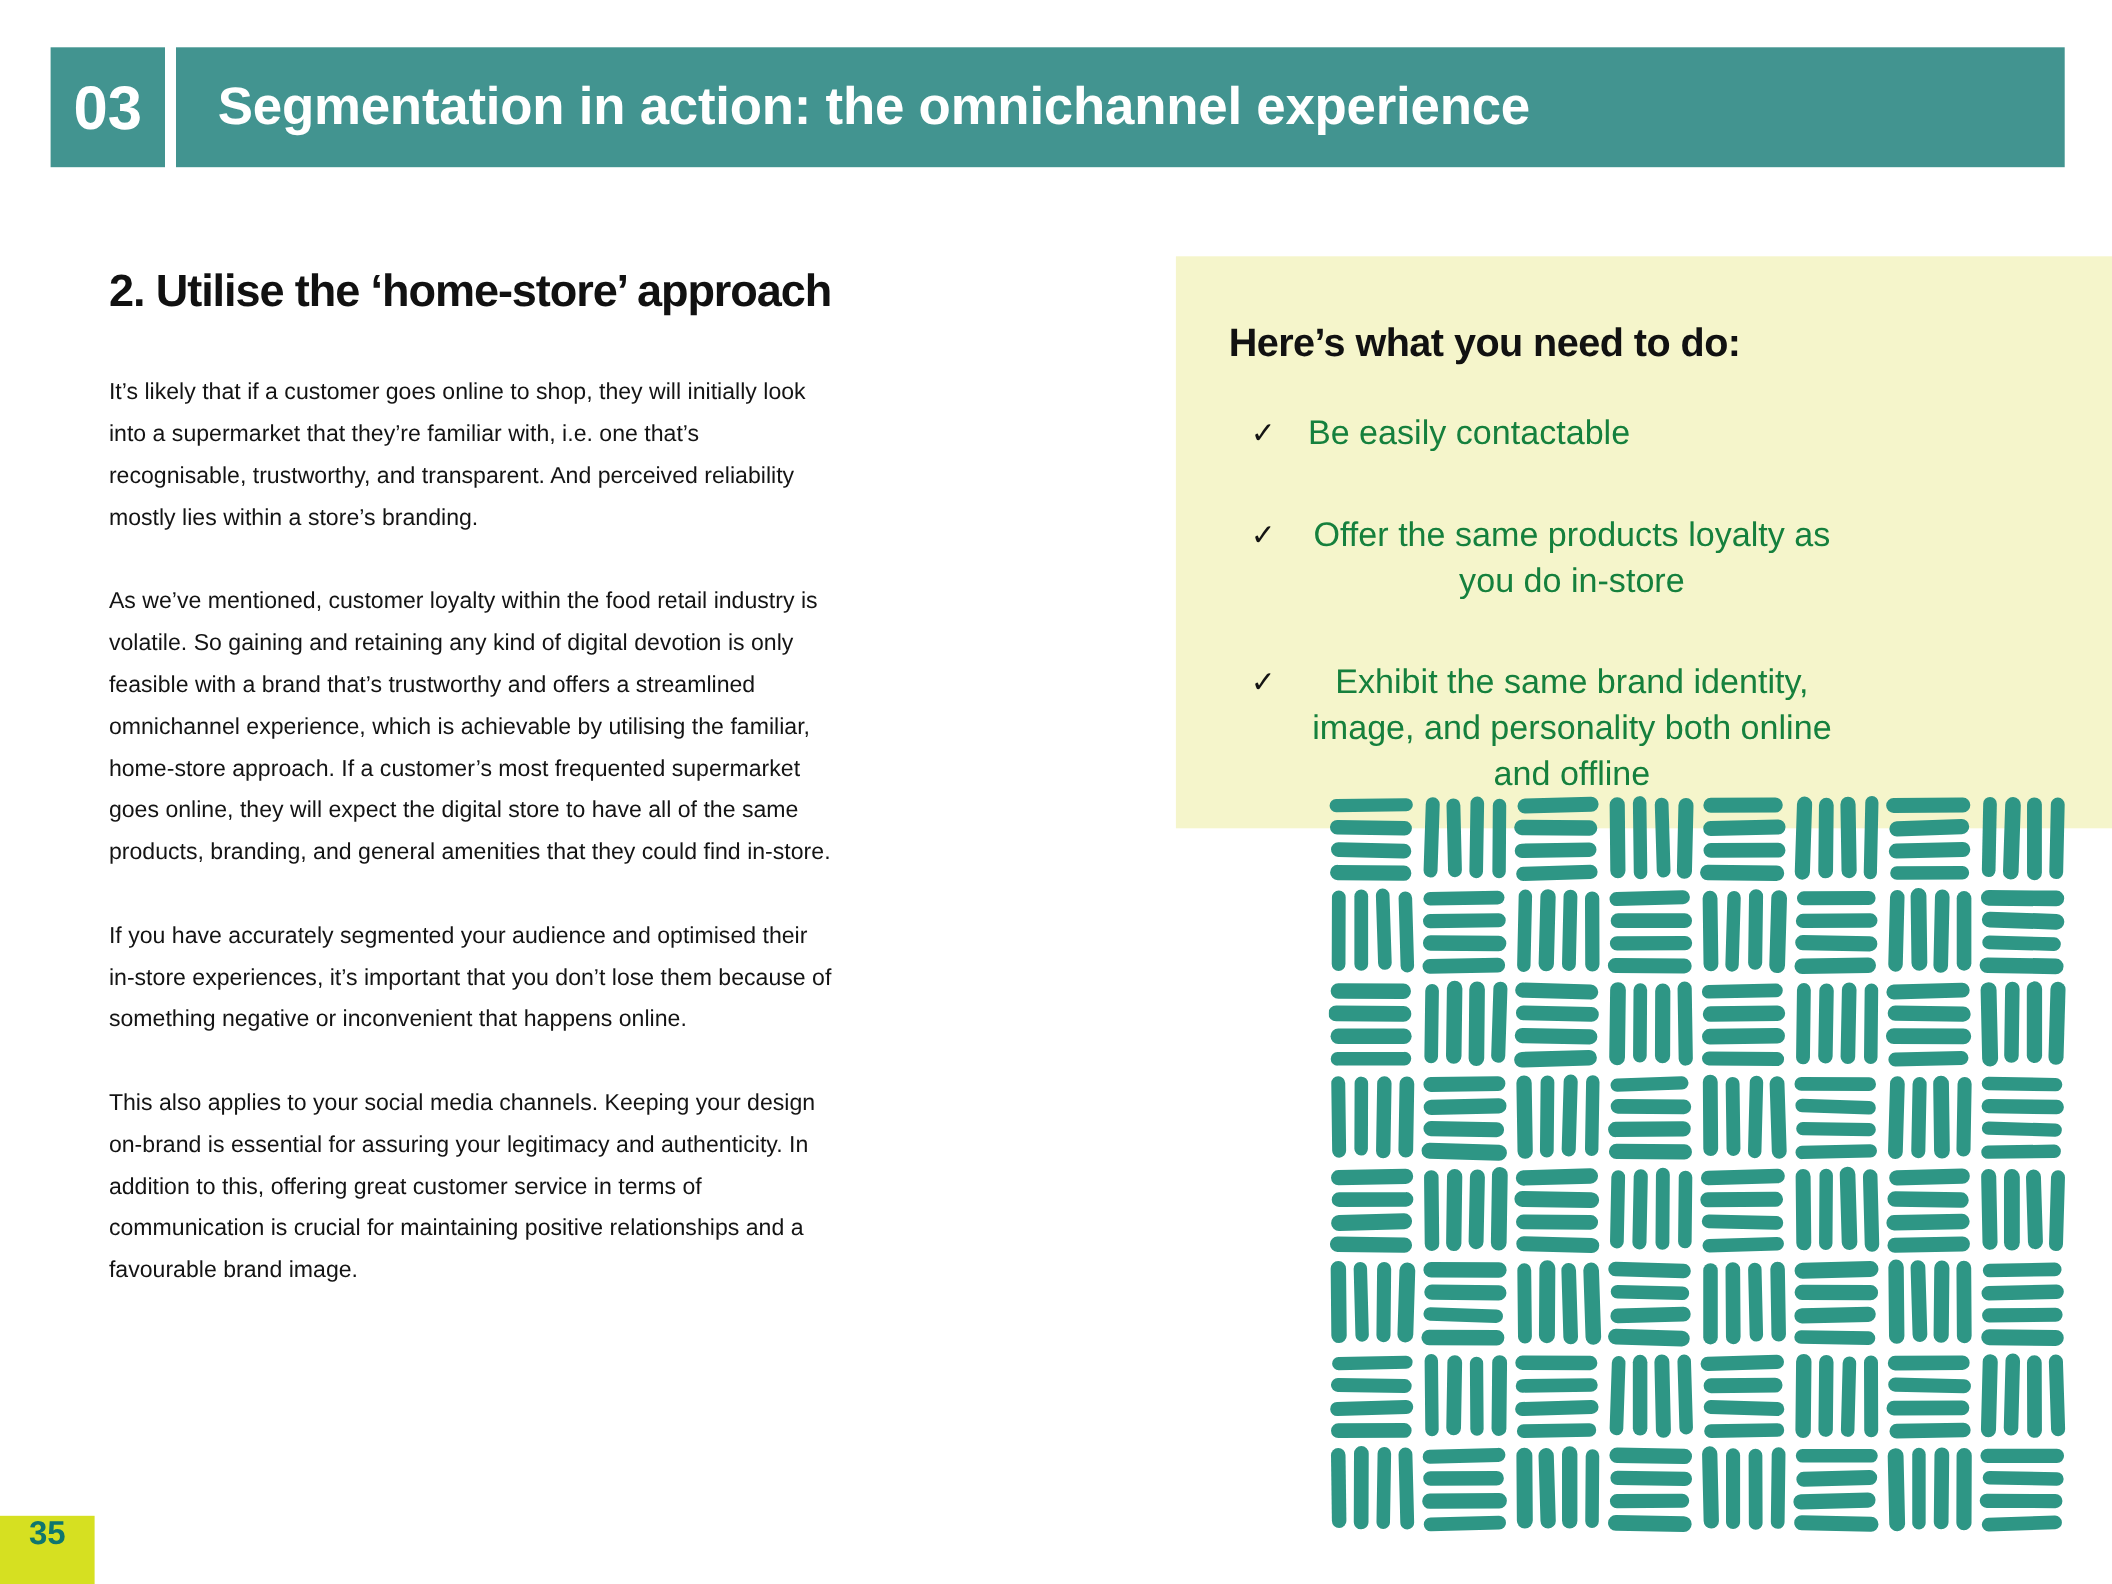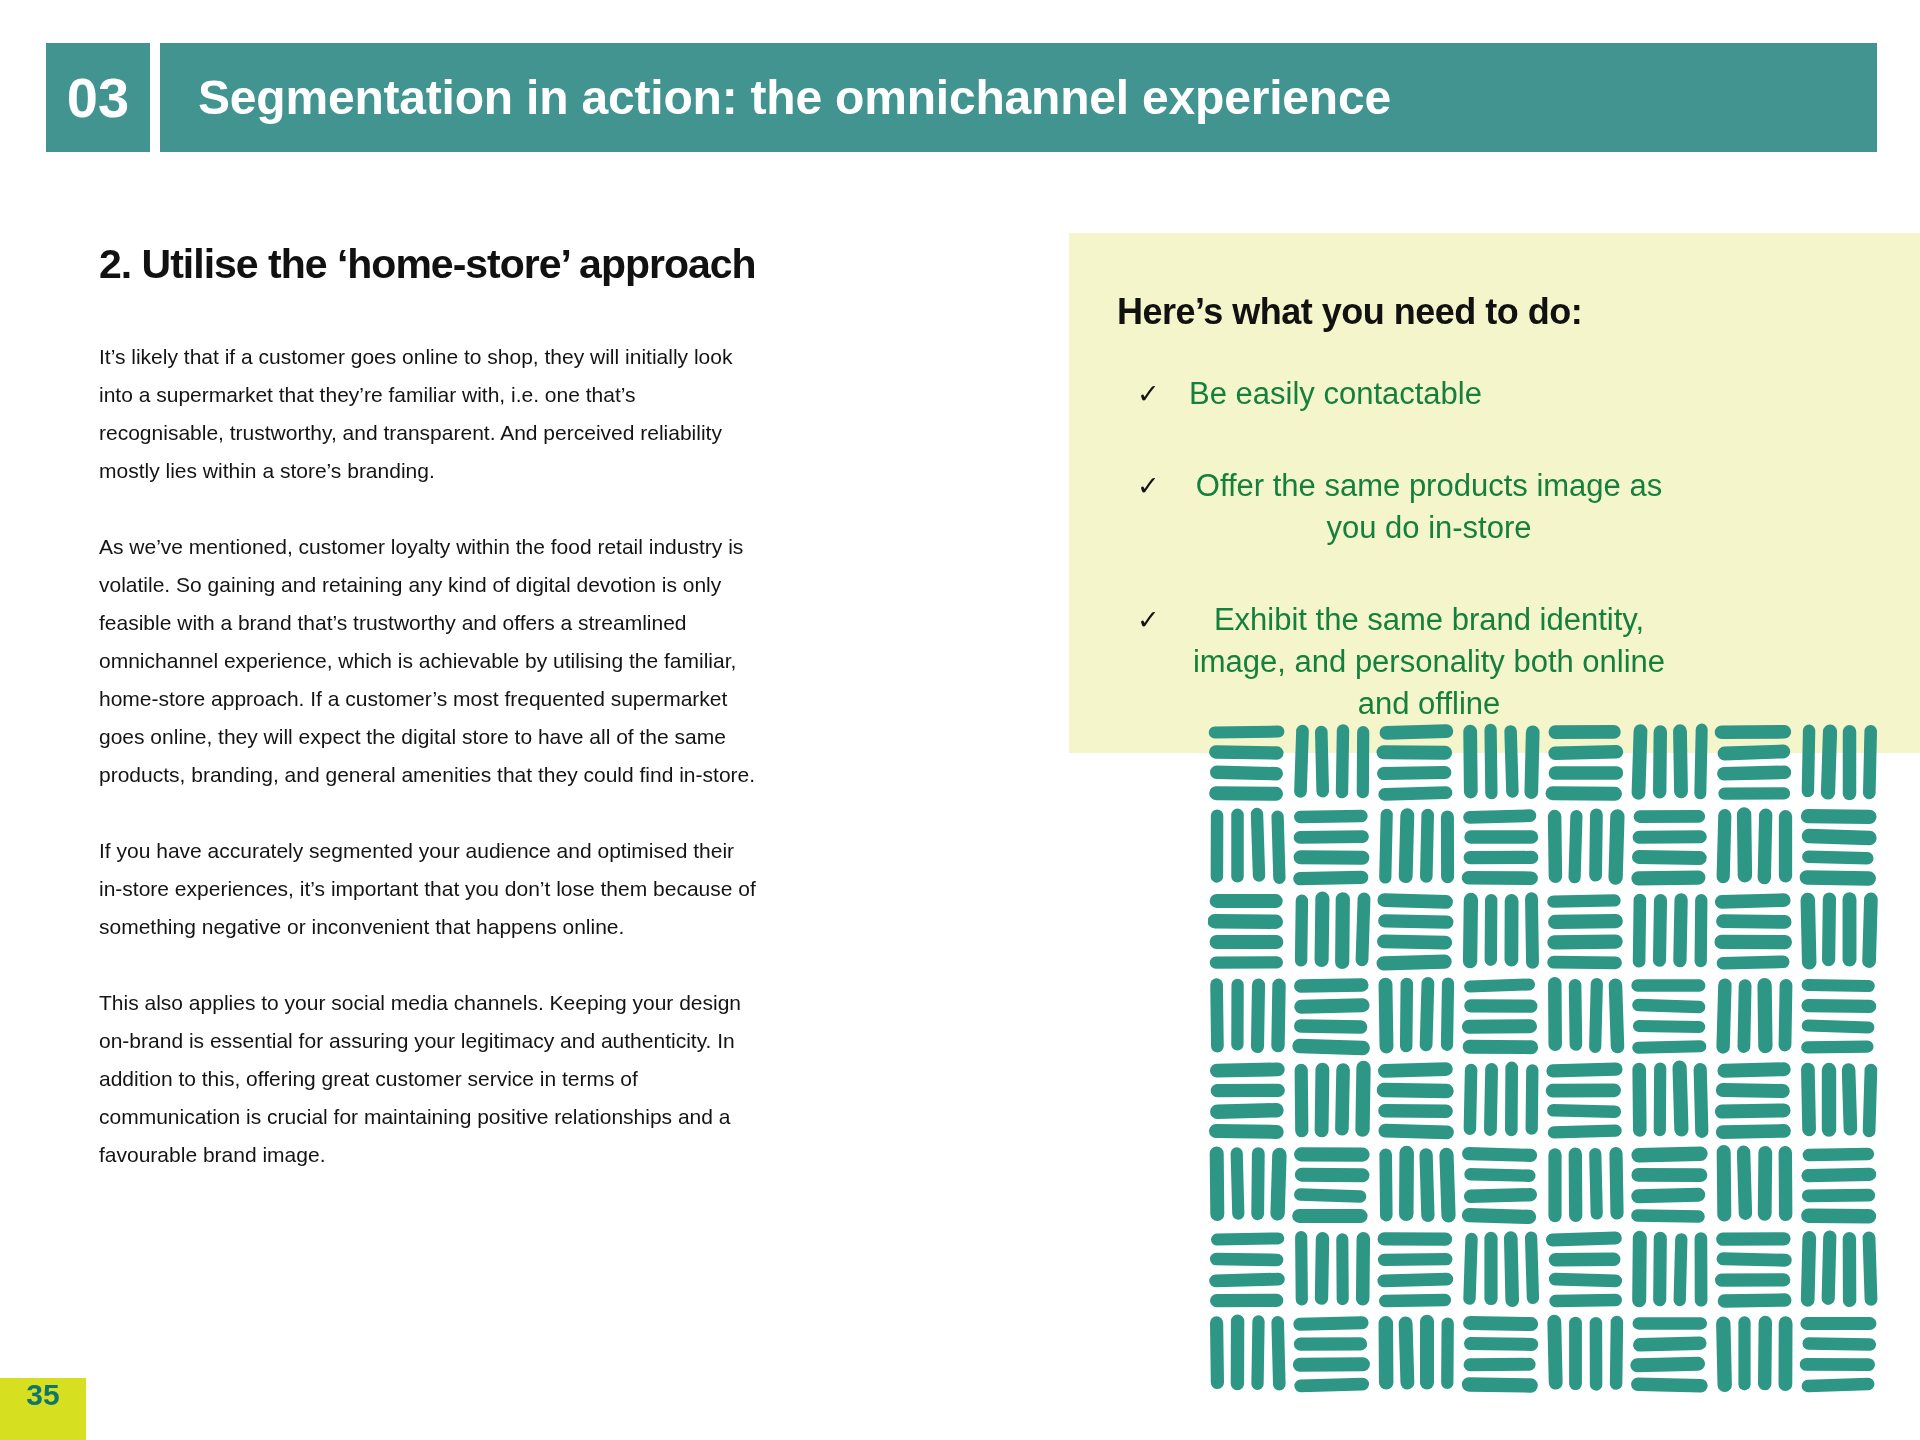--- a/index.html
+++ b/index.html
@@ -147,21 +147,21 @@
 
   <div class="callout">
     <h2>Here’s what you need to do:</h2>
     <div class="check-list">
       <div class="check-item">
         <span class="check-glyph">✓</span>
         <span class="check-text">Be easily contactable</span>
       </div>
       <div class="check-item">
         <span class="check-glyph">✓</span>
-        <span class="check-text">Offer the same products image as you do in-store</span>
+        <span class="check-text">Offer the same products loyalty as you do in-store</span>
       </div>
       <div class="check-item">
         <span class="check-glyph">✓</span>
         <span class="check-text">Exhibit the same brand identity, image, and personality both online and offline</span>
       </div>
     </div>
   </div>
 
   <div class="pattern"><svg width="676" height="680" viewBox="0 0 676 680" xmlns="http://www.w3.org/2000/svg">
         <line x1="6.7" y1="9.4" x2="70.4" y2="8.6" stroke="#2E9685" stroke-width="12.0" stroke-linecap="round"></line>

